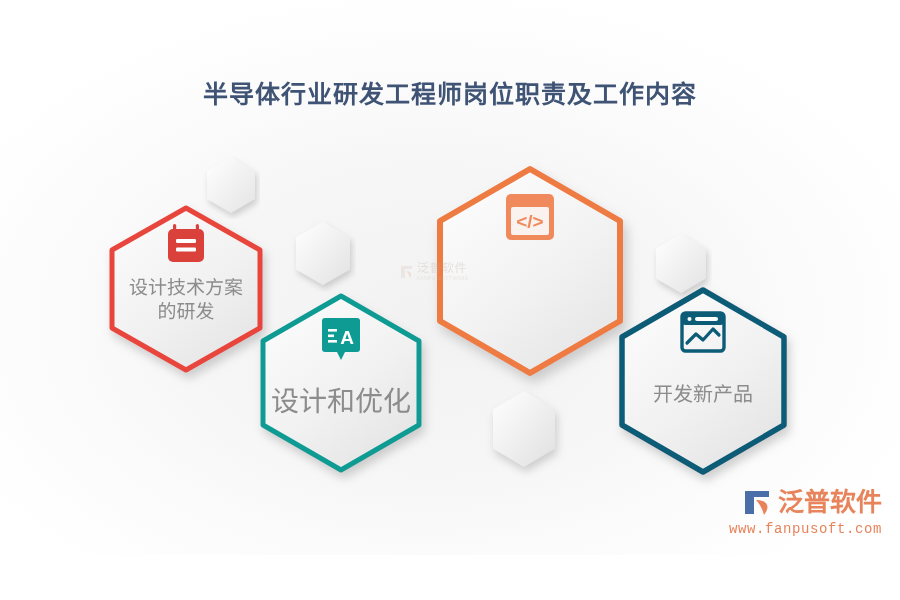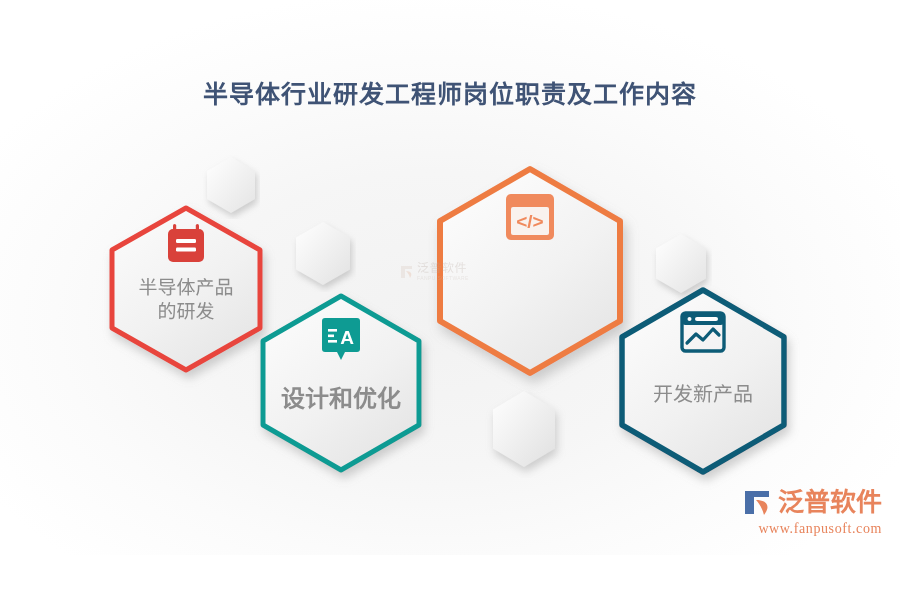--- a/index.html
+++ b/index.html
@@ -122,21 +122,21 @@
     font-size: 26px;
     font-weight: bold;
     color: #e8845c;
     font-family: "Liberation Sans", sans-serif;
     letter-spacing: 0px;
     line-height: 1;
   }
   #brand-url {
     font-size: 14px;
     color: #e8845c;
-    font-family: Liberation Serif, serif;
+    font-family: Liberation Mono, monospace;
     letter-spacing: 0.6px;
     margin-top: 4px;
   }
 </style>
 </head>
 <body>
 
 <div id="stage">
 
   <div id="page-title">半导体行业研发工程师岗位职责及工作内容</div>
@@ -217,21 +217,21 @@
     </svg>
     <div class="hex-icon" style="top:22px; width:48px; height:46px;">
       <svg width="48" height="46" viewBox="0 0 48 46">
         <rect x="11" y="2" width="3.2" height="8" rx="1.6" fill="#d9413a"></rect>
         <rect x="33.8" y="2" width="3.2" height="8" rx="1.6" fill="#d9413a"></rect>
         <rect x="6" y="7" width="36" height="33" rx="5" fill="#d9413a"></rect>
         <rect x="14" y="17" width="20" height="4" rx="1.2" fill="#ffffff"></rect>
         <rect x="14" y="25.5" width="20" height="4" rx="1.2" fill="#ffffff"></rect>
       </svg>
     </div>
-    <div class="hex-label" style="top:76px; font-size:19px;">半导体产品
+    <div class="hex-label" style="top:76px; font-size:19px;">设计技术方案
 的研发</div>
   </div>
 
   <div class="hex" style="left:246px; top:288px; width:190px; height:190px;">
     <svg width="190" height="190" viewBox="0 0 190 190">
       <defs>
         <linearGradient id="fill2" x1="0.15" y1="0" x2="0.85" y2="1">
           <stop offset="0%" stop-color="#fcfcfc"></stop>
           <stop offset="55%" stop-color="#f1f1f1"></stop>
           <stop offset="100%" stop-color="#e3e3e3"></stop>
@@ -245,21 +245,21 @@
     <div class="hex-icon" style="top:28px; width:48px; height:52px;">
       <svg width="48" height="52" viewBox="0 0 48 52">
         <rect x="5" y="2" width="38" height="34" rx="3" fill="#0e9b93"></rect>
         <path d="M20 36 L28 36 L24 44 Z" fill="#0e9b93"></path>
         <rect x="11" y="13" width="9" height="2.6" fill="#ffffff"></rect>
         <rect x="11" y="18.5" width="6" height="2.6" fill="#ffffff"></rect>
         <rect x="11" y="24" width="9" height="2.6" fill="#ffffff"></rect>
         <text x="30" y="27.5" font-family="Liberation Sans, sans-serif" font-size="19" font-weight="bold" fill="#ffffff" text-anchor="middle">A</text>
       </svg>
     </div>
-    <div class="hex-label" style="top:96px; font-size:24px;font-weight:bold;">设计和优化</div>
+    <div class="hex-label" style="top:96px; font-size:28px;">设计和优化</div>
   </div>
 
   <div class="hex" style="left:420px; top:160px; width:220px; height:222px;">
     <svg width="220" height="222" viewBox="0 0 220 222">
       <defs>
         <linearGradient id="fill3" x1="0.15" y1="0" x2="0.85" y2="1">
           <stop offset="0%" stop-color="#fdfdfd"></stop>
           <stop offset="55%" stop-color="#f2f2f2"></stop>
           <stop offset="100%" stop-color="#e4e4e4"></stop>
         </linearGradient>

